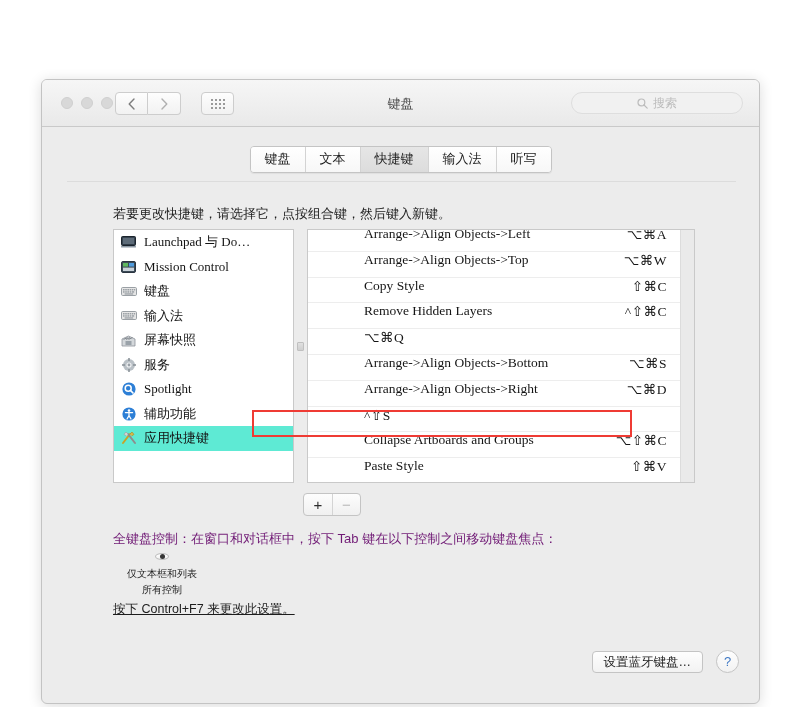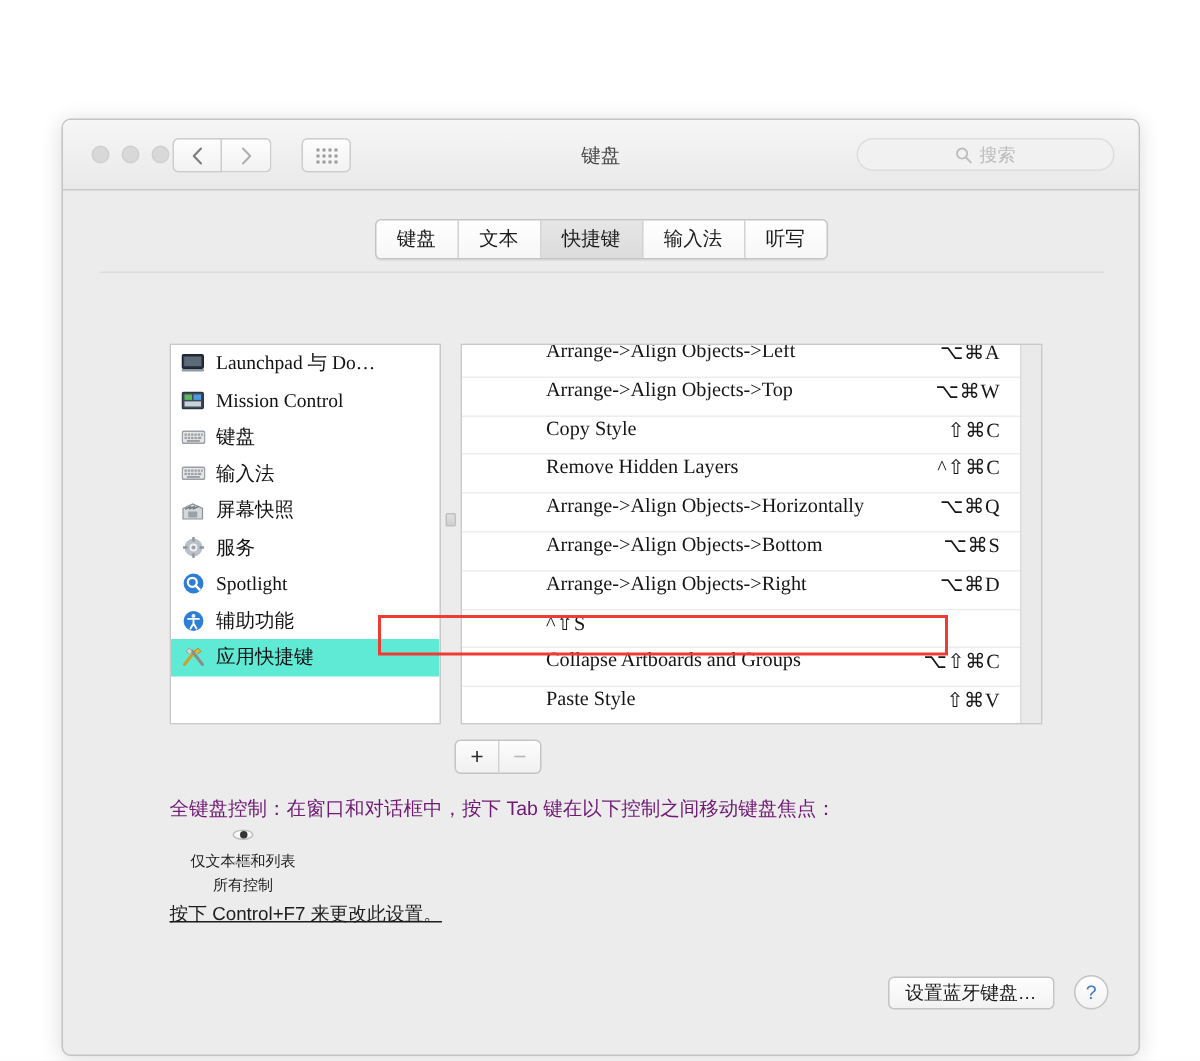--- a/index.html
+++ b/index.html
@@ -281,20 +281,21 @@
       <div class="tab">键盘</div>
       <div class="tab">文本</div>
       <div class="tab active">快捷键</div>
       <div class="tab">输入法</div>
       <div class="tab">听写</div>
     </div>
   </div>
 
   <div class="panel">
 
+    <div class="hint">若要更改快捷键，请选择它，点按组合键，然后键入新键。</div>
 
     <div class="panes">
 
       <div class="sidebar">
 
         <div class="sb-item">
           <span class="sb-ico">
             <svg width="15" height="12" viewBox="0 0 15 12">
                 <rect x="0.5" y="0.5" width="14" height="9" rx="1" fill="#2f3b47" stroke="#1b242d"></rect>
                 <rect x="1.8" y="1.8" width="11.4" height="6.2" fill="#5d6b78"></rect>
@@ -445,21 +446,20 @@
           </div>
           <div class="row">
             <span class="name">Copy Style</span>
             <span class="keys">⇧⌘C</span>
           </div>
           <div class="row">
             <span class="name">Remove Hidden Layers</span>
             <span class="keys">^⇧⌘C</span>
           </div>
           <div class="row">
-            <span class="name">Arrange-&gt;Align Objects-&gt;Horizontally</span>
             <span class="keys">⌥⌘Q</span>
           </div>
           <div class="row">
             <span class="name">Arrange-&gt;Align Objects-&gt;Bottom</span>
             <span class="keys">⌥⌘S</span>
           </div>
           <div class="row">
             <span class="name">Arrange-&gt;Align Objects-&gt;Right</span>
             <span class="keys">⌥⌘D</span>
           </div>

